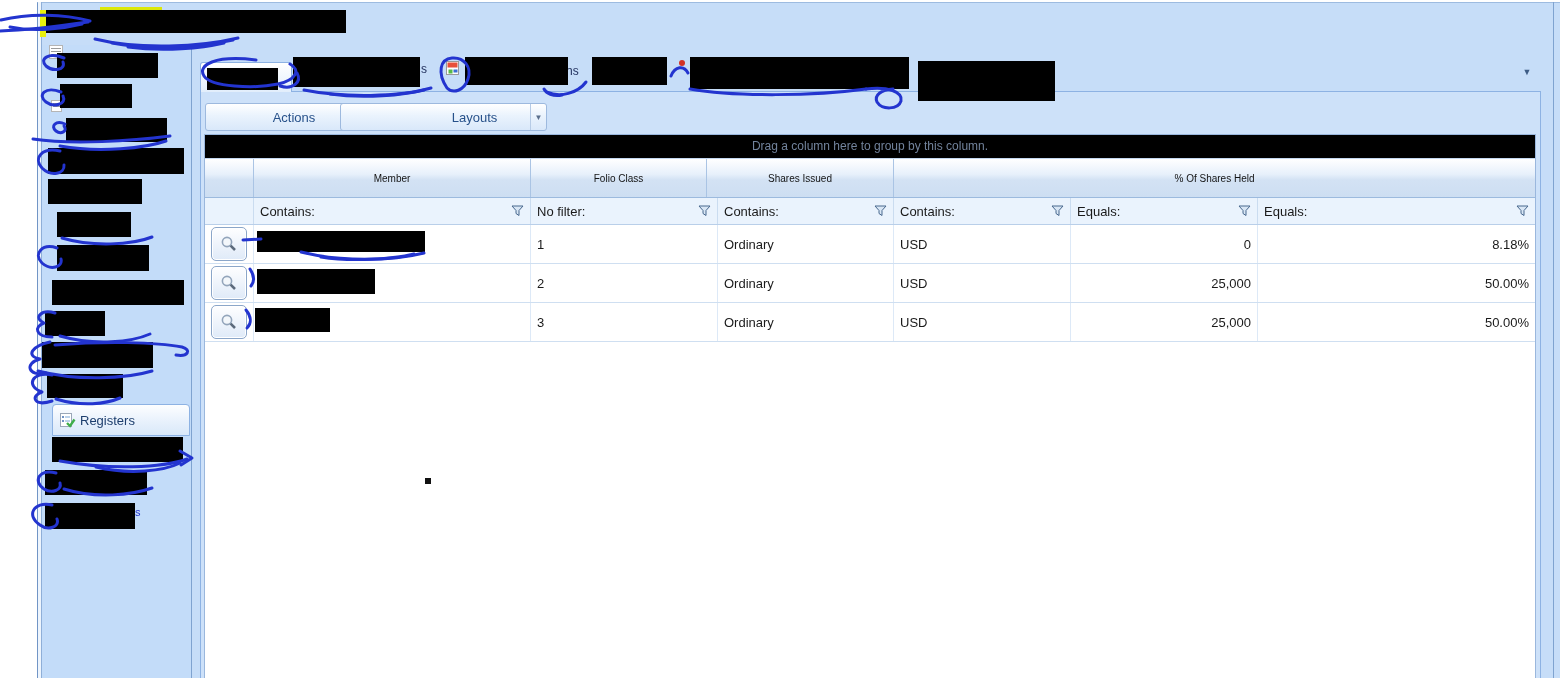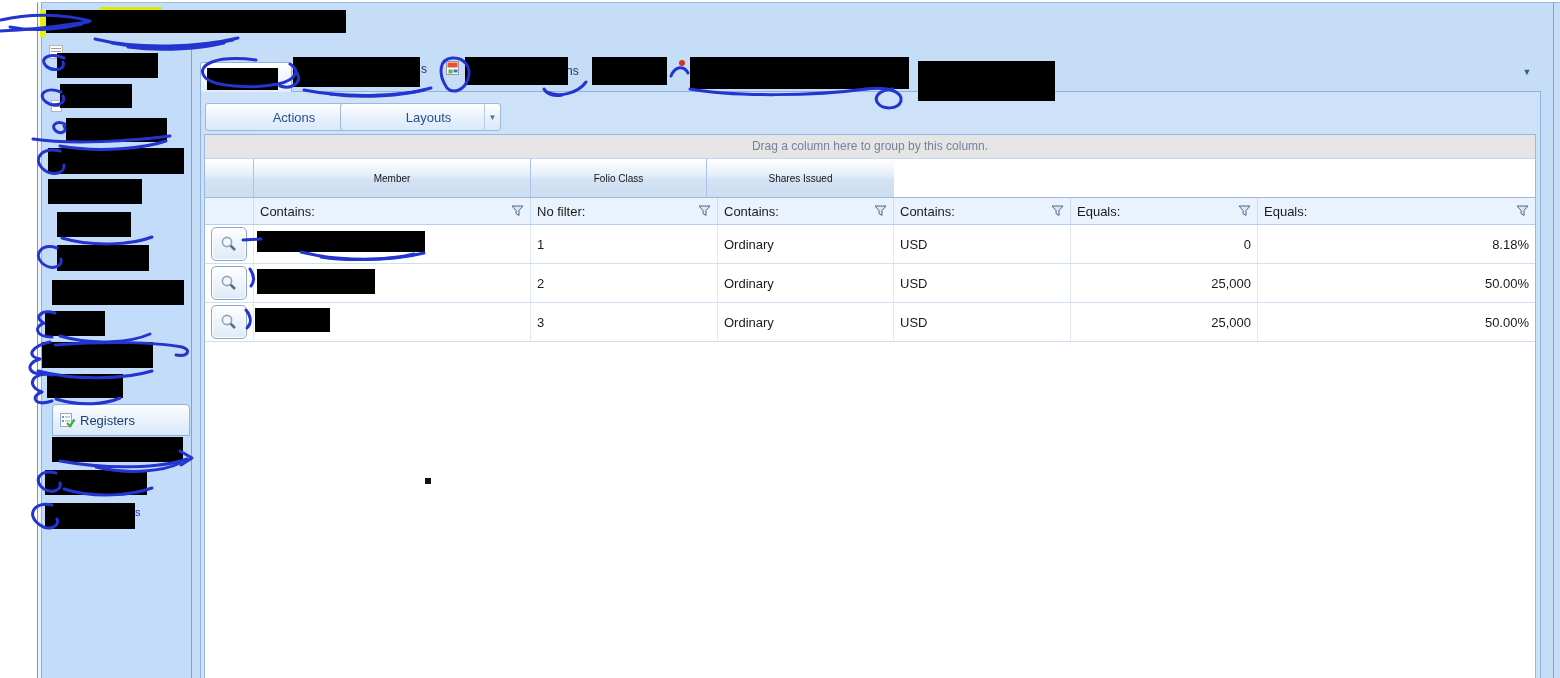--- a/index.html
+++ b/index.html
@@ -27,21 +27,21 @@
   .tab-remnant{position:absolute;font-size:12px;color:#22315e;}
   .overflow-arrow{position:absolute;left:1516px;top:64px;width:22px;height:16px;color:#3d5c85;font-size:9px;text-align:center;line-height:16px;cursor:default;}
   
   .panel{position:absolute;left:200px;top:91px;width:1341px;height:590px;background:#cde1f9;border:1px solid #8db2e3;box-sizing:border-box;}
   
   .split-btn{position:absolute;height:26px;display:flex;border:1px solid #9db9de;border-radius:3px;overflow:hidden;background:linear-gradient(#ffffff,#eaf3fd 45%,#d9e8fa);}
   .split-btn .main{display:flex;align-items:center;justify-content:center;color:#27518a;font-size:13px;margin-left:32px;}
   .split-btn .arrow{width:15px;border-left:1px solid #b6cbe6;display:flex;align-items:center;justify-content:center;color:#5a6f8c;font-size:8px;}
   
   .grid{position:absolute;left:204px;top:134px;width:1332px;height:548px;background:#fff;border:1px solid #9ab7dd;box-sizing:border-box;}
-  .group-bar{height:23px;background:#e5e5e5;border-bottom:1px solid #c3d7ef;text-align:center;line-height:23px;color:#72839c;font-size:12px;}
+  .group-bar{height:23px;background:#000000;border-bottom:1px solid #c3d7ef;text-align:center;line-height:23px;color:#72839c;font-size:12px;}
   .hdr-row{display:flex;height:38px;border-bottom:1px solid #9cbade;}
   .hdr-cell{background:linear-gradient(#ffffff,#e7f0fb 40%,#d3e2f4 55%,#cddef2);border-right:1px solid #aac4e4;display:flex;align-items:center;justify-content:center;font-size:10px;color:#141414;box-sizing:border-box;}
   .hdr-cell:last-child{border-right:none;}
   .filter-row{display:flex;height:26px;border-bottom:1px solid #b9cfe9;background:#eaf3fd;}
   .filter-cell{border-right:1px solid #cadcf0;display:flex;align-items:center;justify-content:space-between;padding:0 6px;font-size:13px;color:#1a1a1a;box-sizing:border-box;cursor:pointer;}
   .filter-cell:last-child{border-right:none;}
   .data-row{display:flex;height:38px;border-bottom:1px solid #cfdff1;background:#fff;}
   .cell{border-right:1px solid #dde9f7;display:flex;align-items:center;padding:0 6px;font-size:13px;color:#1a1a1a;box-sizing:border-box;position:relative;}
   .cell:last-child{border-right:none;}
   .num{justify-content:flex-end;}
@@ -125,33 +125,34 @@
   <div class="tab-remnant" style="left:566px;top:64px;">ns</div>
   <div class="redaction z40" style="left:592px;top:57px;width:75px;height:28px;"></div>
   <div class="redaction z40" style="left:690px;top:57px;width:219px;height:32px;"></div>
   <div class="redaction z40" style="left:918px;top:61px;width:137px;height:40px;"></div>
   <div class="overflow-arrow">▼</div>
 
   <div class="split-btn" style="left:205px;top:103px;">
     <div class="main" style="width:112px;">Actions</div>
     <div class="arrow">▼</div>
   </div>
-  <div class="split-btn" style="left:340px;top:103px;">
+  <div class="split-btn" style="left:340px;top:103px;padding-left:46px;">
     <div class="main" style="width:111px;">Layouts</div>
     <div class="arrow">▼</div>
   </div>
 
   <div class="grid">
     <div class="group-bar">Drag a column here to group by this column.</div>
 
     <div class="hdr-row">
       <div class="hdr-cell" style="width:49px;"></div>
       <div class="hdr-cell" style="width:277px;">Member</div>
       <div class="hdr-cell" style="width:176px;">Folio Class</div>
       <div class="hdr-cell" style="width:187px;">Shares Issued</div>
+      <div class="hdr-cell" style="flex:1;">% Of Shares Held</div>
     </div>
 
     <div class="filter-row">
       <div class="filter-cell" style="width:49px;"></div>
       <div class="filter-cell" style="width:277px;">
         <span>Contains:</span>
         <svg width="13" height="12" viewBox="0 0 13 12">
             <path d="M1,1 H12 L8,5.5 V10.5 L5,8.5 V5.5 Z" fill="#d8e6f5" stroke="#49688e"></path>
           </svg>
       </div>

